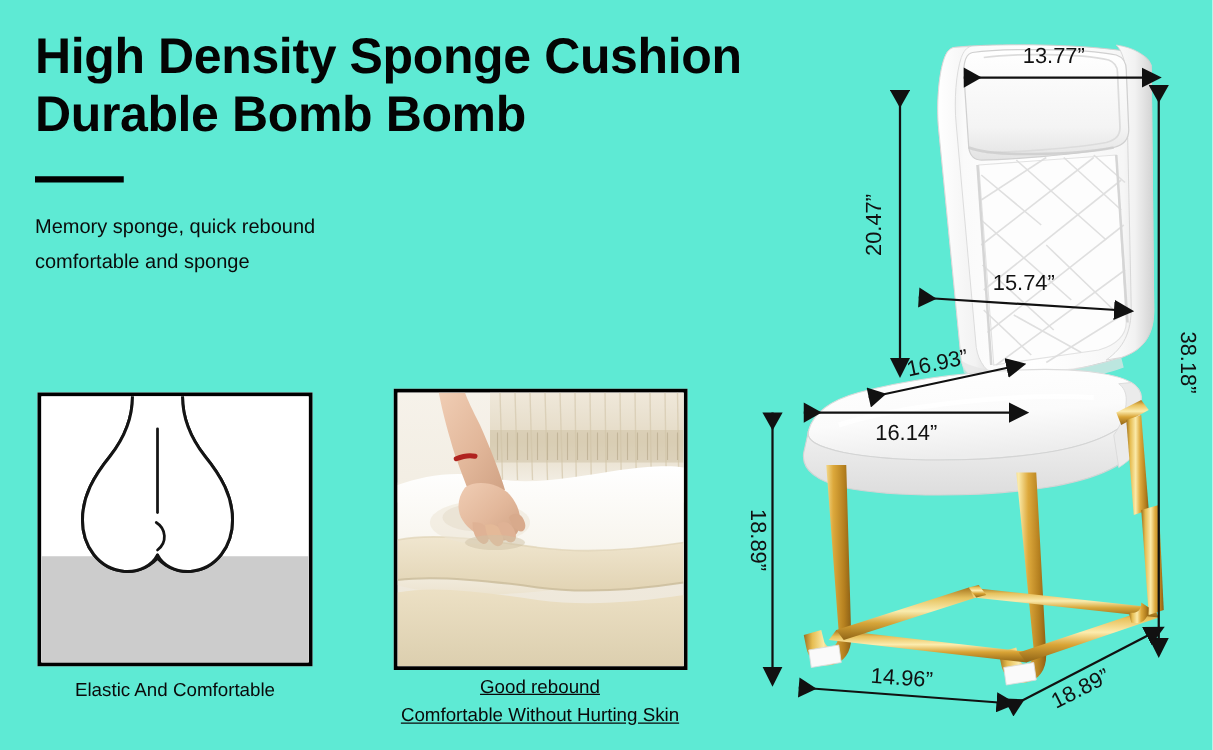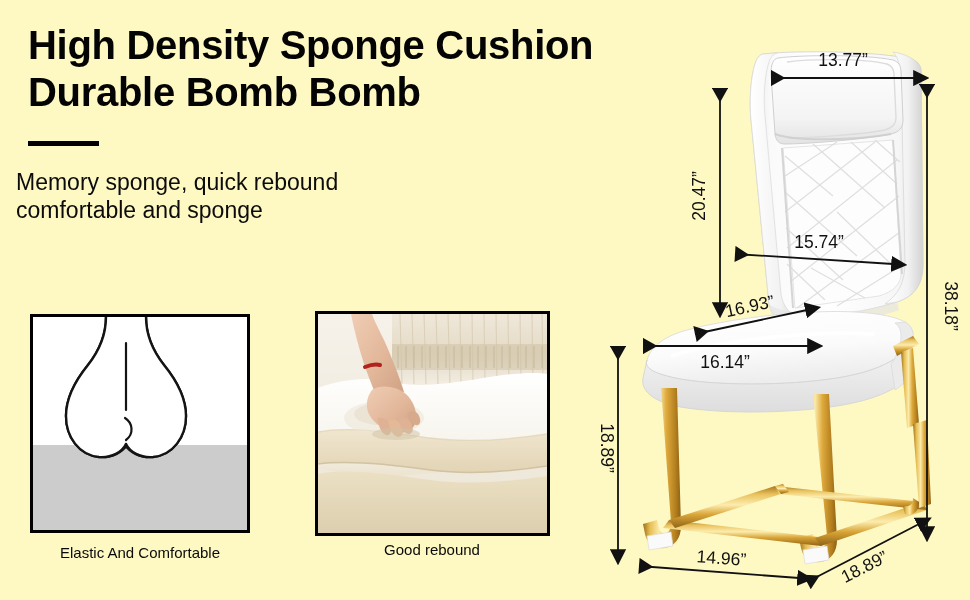--- a/index.html
+++ b/index.html
@@ -4,21 +4,21 @@
 <style>
   html, body {
     margin: 0;
     padding: 0;
     background: #ffffff;
   }
   .page {
     position: relative;
     width: 970px;
     height: 600px;
-    background: #fef9c3;
+    background: #5eead4;
     overflow: hidden;
     font-family: "Liberation Sans", sans-serif;
     color: #000000;
   }
 
   
   .headline {
     position: absolute;
     left: 28px;
     top: 22px;
@@ -36,24 +36,24 @@
     position: absolute;
     left: 28px;
     top: 141px;
     width: 71px;
     height: 5px;
     background: #000000;
   }
 
   .subhead {
     position: absolute;
-    left: 16px;
+    left: 28px;
     top: 168px;
     width: 560px;
-    font-size: 23px;
+    font-size: 16px;
     line-height: 28px;
     color: #0b0b0b;
     font-weight: normal;
   }
   .subhead-line { display: block; white-space: nowrap; }
 
   
   .panel {
     position: absolute;
     box-sizing: border-box;
@@ -68,28 +68,28 @@
 
   .caption {
     position: absolute;
     text-align: center;
     font-size: 15px;
     line-height: 23px;
     color: #0a0a0a;
     white-space: nowrap;
   }
   #caption-sketch { left: 30px; top: 541px; width: 220px; }
-  #caption-photo  { left: 282px; top: 538px; width: 300px; }
+  #caption-photo  { left: 282px; top: 538px; width: 300px; text-decoration: underline; }
   .caption-line { display: block; }
 
   
   #chair-diagram {
     position: absolute;
     left: 575px;
-    top: 16px;
+    top: 0px;
     width: 395px;
     height: 464px;
   }
   #chair-diagram svg { display: block; width: 395px; height: 600px; }
 
   .dim-text {
     font-family: "Liberation Sans", sans-serif;
     font-size: 17.5px;
     fill: #111111;
   }
@@ -278,20 +278,21 @@
       <path d="M 80 105 C 82 113, 86 120, 91 120 C 95 119, 96 115, 93 109 C 90 104, 86 102, 80 105 Z" fill="#dfb295"></path>
       <path d="M 89 100 C 92 107, 96 112, 100 111 C 103 109, 103 105, 100 100 C 97 96, 92 96, 89 100 Z" fill="#d8aa8c"></path>
 
       <path d="M 47 53 C 52 51, 58 50, 62 51" fill="none" stroke="#b0231f" stroke-width="4" stroke-linecap="round"></path>
 
       <ellipse cx="78" cy="120" rx="24" ry="6" fill="#cfc2a6" opacity="0.5"></ellipse>
     </svg>
   </div>
   <div class="caption" id="caption-photo">
     <span class="caption-line">Good rebound</span>
+    <span class="caption-line">Comfortable Without Hurting Skin</span>
   </div>
 
   <div id="chair-diagram">
     <svg viewBox="0 0 395 600">
       <defs>
         <marker id="arrL" markerWidth="9" markerHeight="9" refX="8" refY="4.5" orient="auto-start-reverse" markerUnits="strokeWidth">
           <path d="M 8 0 L 0 4.5 L 8 9 z" fill="#111111"></path>
         </marker>
         <marker id="arrR" markerWidth="9" markerHeight="9" refX="1" refY="4.5" orient="auto-start-reverse" markerUnits="strokeWidth">
           <path d="M 0 0 L 9 4.5 L 0 9 z" fill="#111111"></path>

